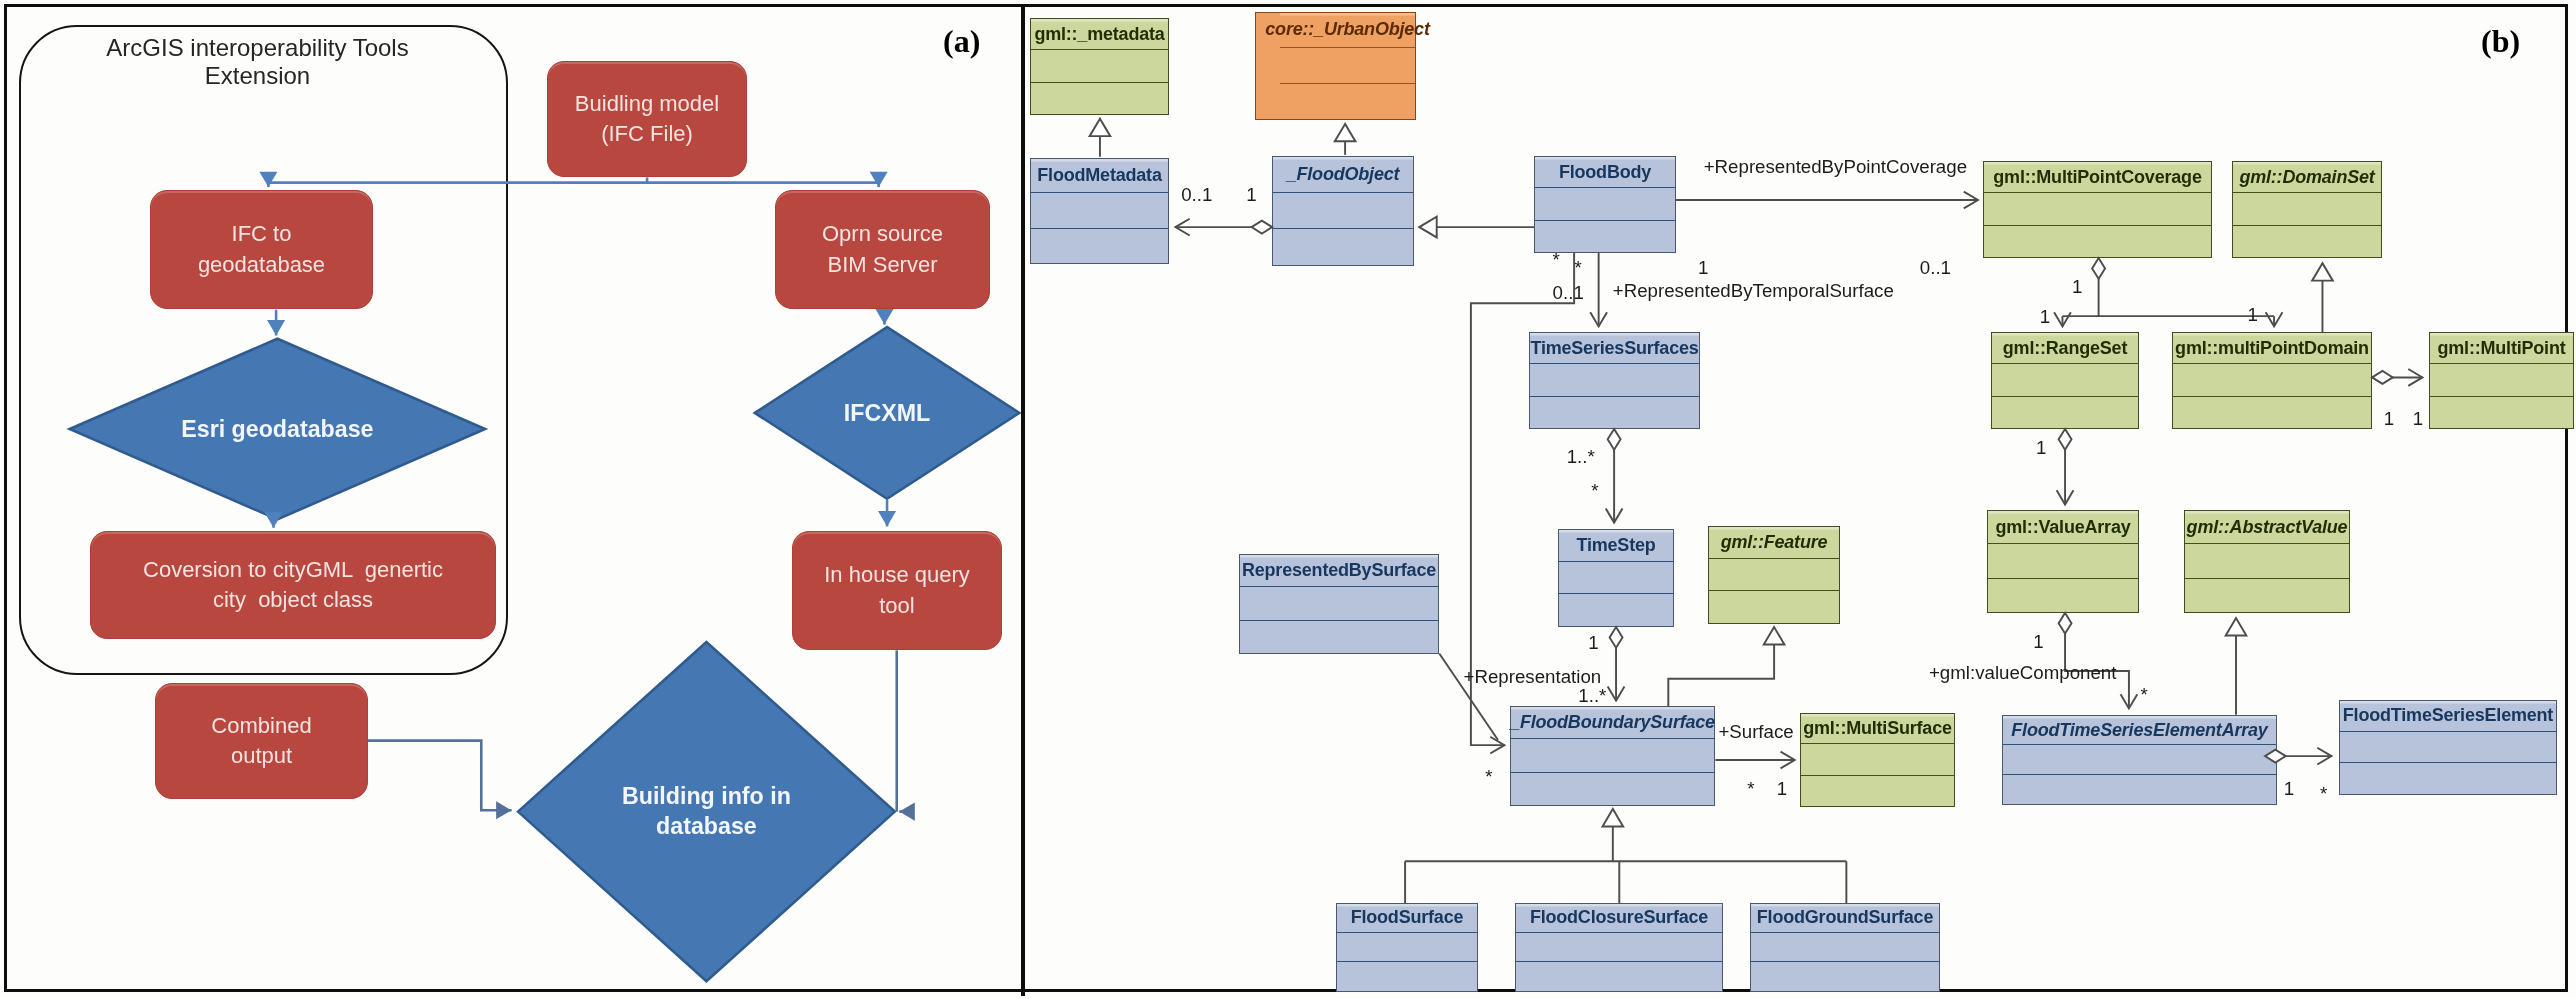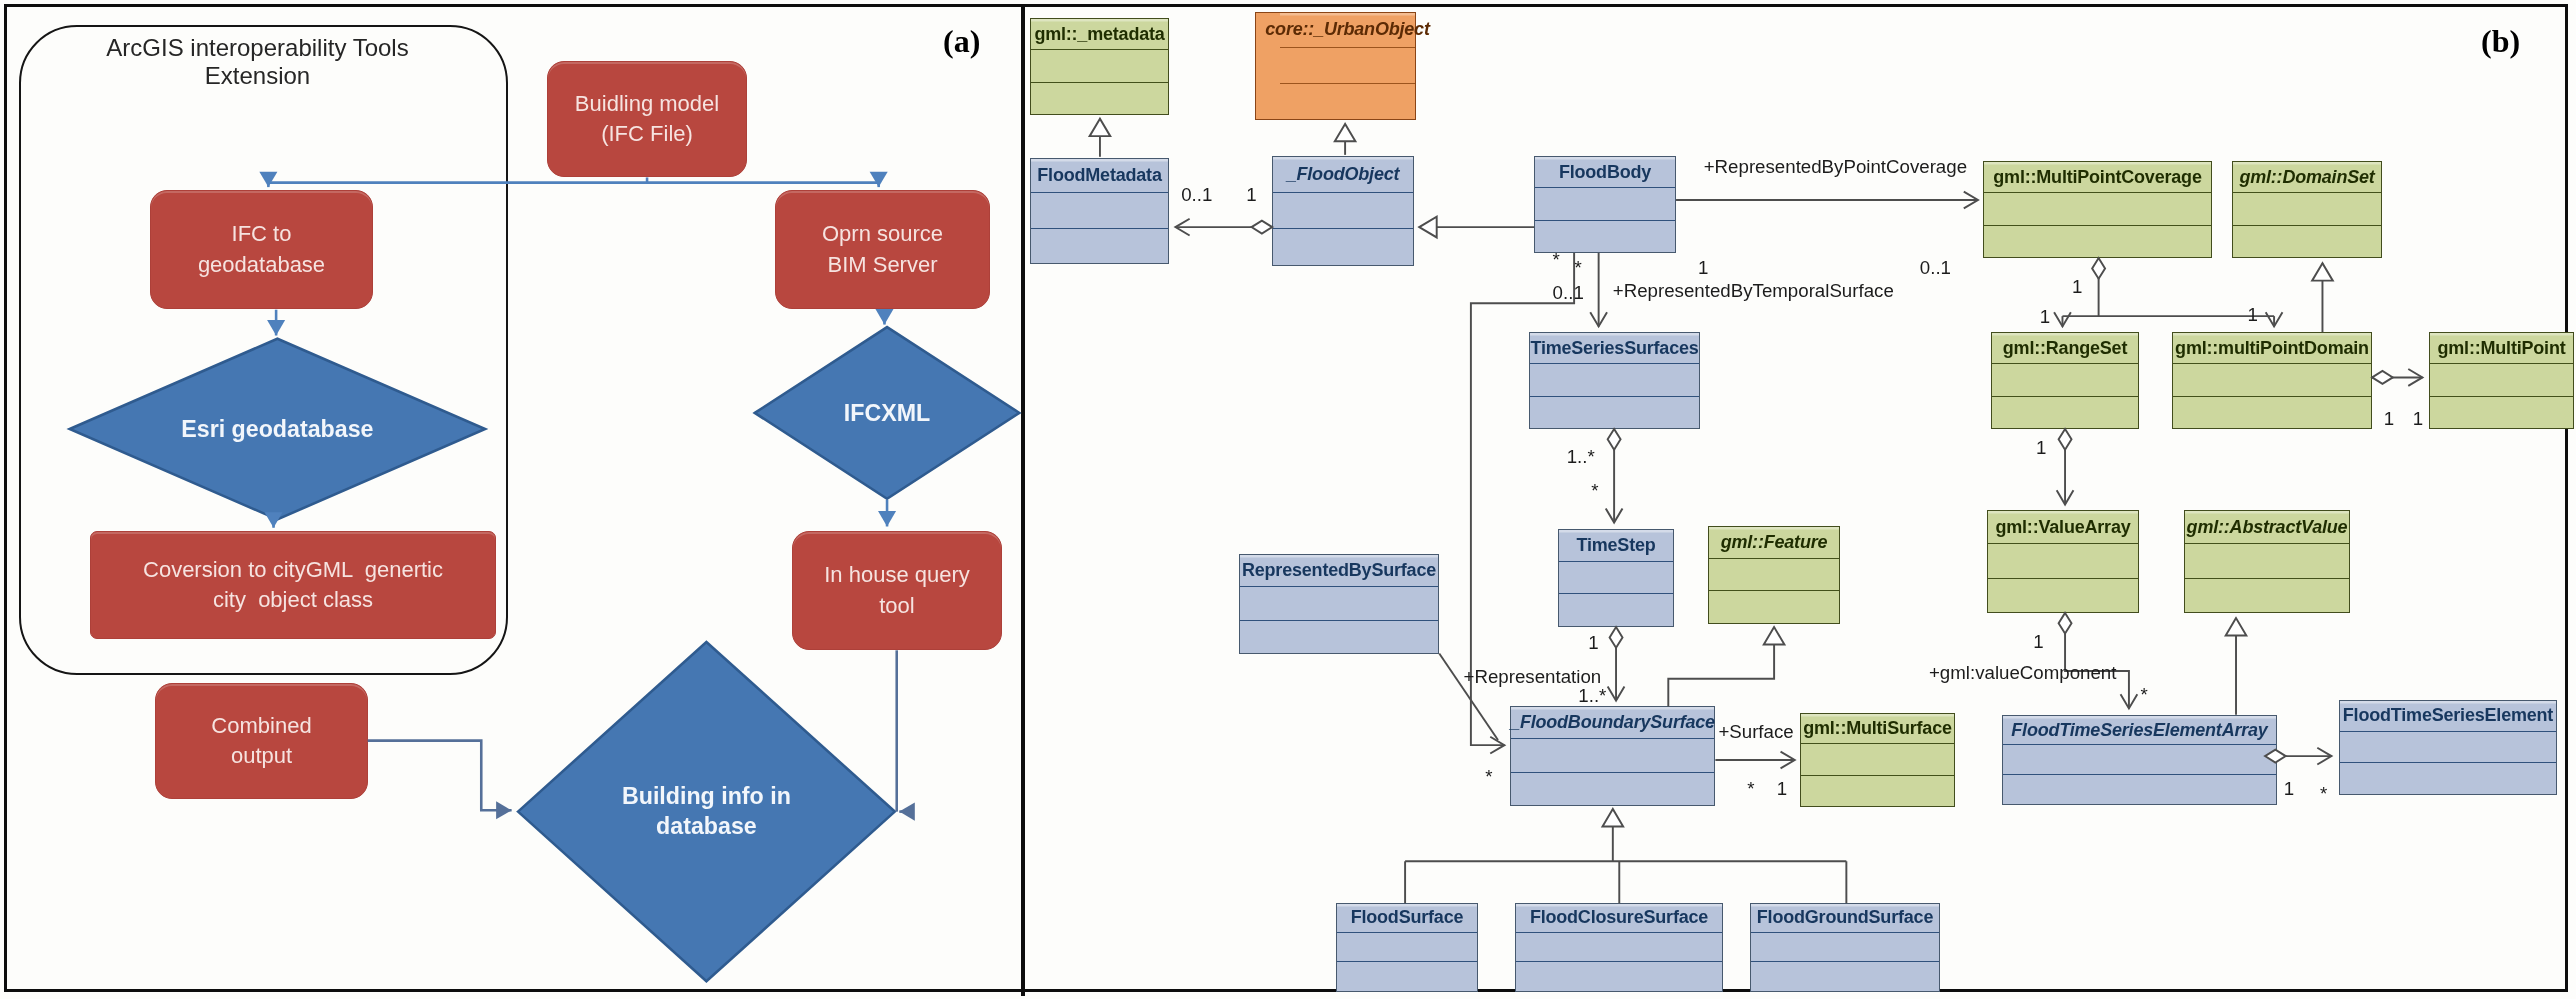--- a/index.html
+++ b/index.html
@@ -59,21 +59,21 @@
   <div class="flow-container"></div>
   <div class="flow-frame-label">ArcGIS interoperability Tools Extension</div>
 <div class="proc" style="left: 547px; top: 61px; width: 200px; height: 116px;">
       <div class="proc-line">Buidling model</div>
       <div class="proc-line">(IFC File)</div>
     </div>
     <div class="proc" style="left: 150px; top: 190px; width: 223px; height: 119px;">
       <div class="proc-line">IFC to</div>
       <div class="proc-line">geodatabase</div>
     </div>
-    <div class="proc" style="left: 90px; top: 531px; width: 406px; height: 108px; border-radius: 7px;">
+    <div class="proc" style="left: 90px; top: 531px; width: 406px; height: 108px;">
       <div class="proc-line">Coversion to cityGML  genertic</div>
       <div class="proc-line">city  object class</div>
     </div>
     <div class="proc" style="left: 775px; top: 190px; width: 215px; height: 119px;">
       <div class="proc-line">Oprn source</div>
       <div class="proc-line">BIM Server</div>
     </div>
     <div class="proc" style="left: 792px; top: 531px; width: 210px; height: 119px;">
       <div class="proc-line">In house query</div>
       <div class="proc-line">tool</div>

